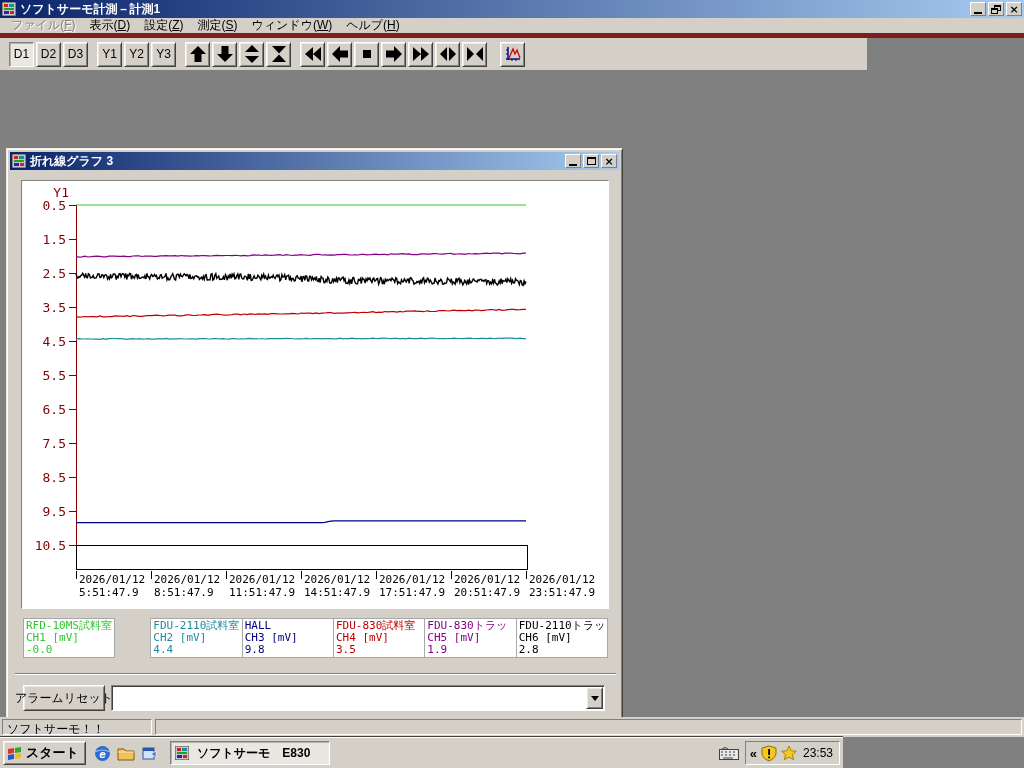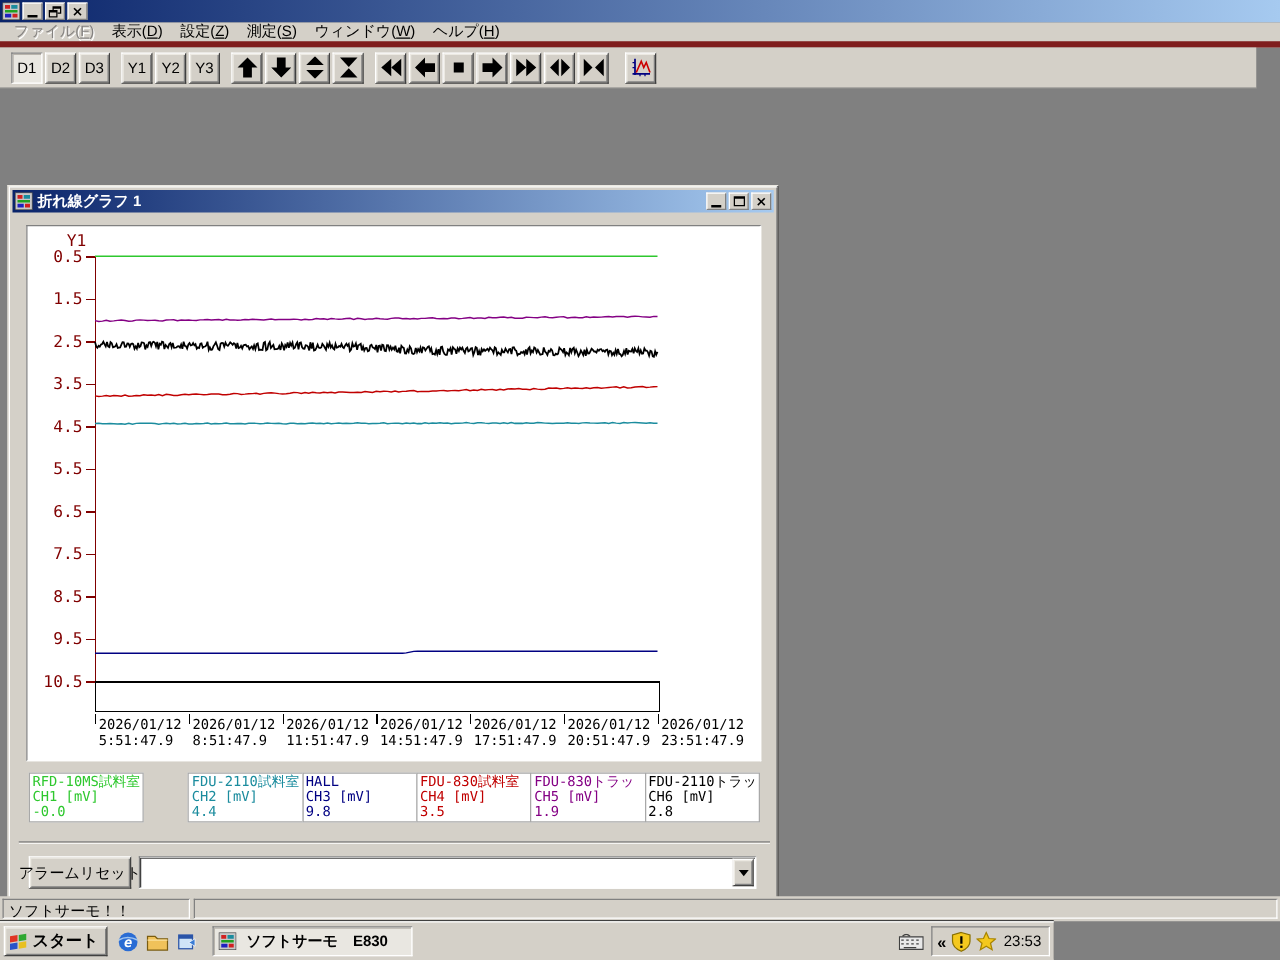--- a/index.html
+++ b/index.html
@@ -24,21 +24,21 @@
   .glyph-restore .b { position:absolute; width:7px; height:6px; border:1px solid #000; border-top:2px solid #000; background:#d4d0c8; }
   .glyph-restore .b1 { right:0; top:0; }
   .glyph-restore .b2 { left:0; bottom:0; }
   .glyph-close { font-family:"DejaVu Sans", sans-serif; font-size:11px; font-weight:bold; line-height:1; }
 
   #menubar { position:absolute; left:0; top:18px; width:1024px; height:20px; background:#d4d0c8;
              display:flex; align-items:center; padding-left:4px; border-bottom:5px solid #7f1d1d; }
   .menu-item { padding:2px 7px; white-space:nowrap; }
   .menu-item.disabled { color:#848280; text-shadow:1px 1px 0 #ffffff; }
 
-  #toolbar { position:absolute; left:0; top:38px; width:1005px; height:33px; background:#d4d0c8;
+  #toolbar { position:absolute; left:0; top:38px; width:867px; height:33px; background:#d4d0c8;
              display:flex; align-items:center; padding-left:9px; border-bottom:1px solid #808080; }
   .tbtn { width:25px; height:25px; margin-right:2px; display:flex; align-items:center; justify-content:center;
           font-size:12px; color:#000; }
   .tgroup { display:flex; margin-right:7px; }
   .tbtn svg { display:block; }
 
   
   #mdi { position:absolute; left:0; top:71px; width:1024px; height:646px; background:#808080; }
 
   #child { position:absolute; left:6px; top:77px; width:617px; height:582px; background:#d4d0c8;
@@ -96,20 +96,21 @@
 
 <div id="titlebar">
   <svg width="14" height="14" viewBox="0 0 14 14">
     <rect x="0" y="0" width="14" height="14" fill="#c8c8c8" stroke="#404040" stroke-width="1"></rect>
     <rect x="2" y="2" width="4" height="3" fill="#d02020"></rect>
       <rect x="7" y="2" width="5" height="3" fill="#1b8c9e"></rect>
     <rect x="2" y="6" width="10" height="2" fill="#20a020"></rect>
     <rect x="2" y="9" width="5" height="3" fill="#2020c0"></rect>
       <rect x="8" y="9" width="4" height="3" fill="#d02020"></rect>
   </svg>
+  <span class="title">ソフトサーモ計測－計測1</span>
   <div class="caption-btn raised-thin">
       <div class="glyph-min"></div>
     </div>
   <div class="caption-btn raised-thin">
     <div class="glyph-restore">
         <div class="b b1"></div>
         <div class="b b2"></div>
       </div>
   </div>
   <div class="caption-btn raised-thin">
@@ -224,21 +225,21 @@
   <div id="child">
     <div id="child-titlebar">
       <svg width="14" height="14" viewBox="0 0 14 14">
         <rect x="0" y="0" width="14" height="14" fill="#c8c8c8" stroke="#404040" stroke-width="1"></rect>
         <rect x="2" y="2" width="4" height="3" fill="#d02020"></rect>
           <rect x="7" y="2" width="5" height="3" fill="#1b8c9e"></rect>
         <rect x="2" y="6" width="10" height="2" fill="#20a020"></rect>
         <rect x="2" y="9" width="5" height="3" fill="#2020c0"></rect>
           <rect x="8" y="9" width="4" height="3" fill="#d02020"></rect>
       </svg>
-      <span class="title">折れ線グラフ 1</span>
+      <span class="title">折れ線グラフ 3</span>
       <div class="caption-btn raised-thin">
           <div class="glyph-min"></div>
         </div>
       <div class="caption-btn raised-thin">
           <div class="glyph-max"></div>
         </div>
       <div class="caption-btn raised-thin">
           <span class="glyph-close">×</span>
         </div>
     </div>

